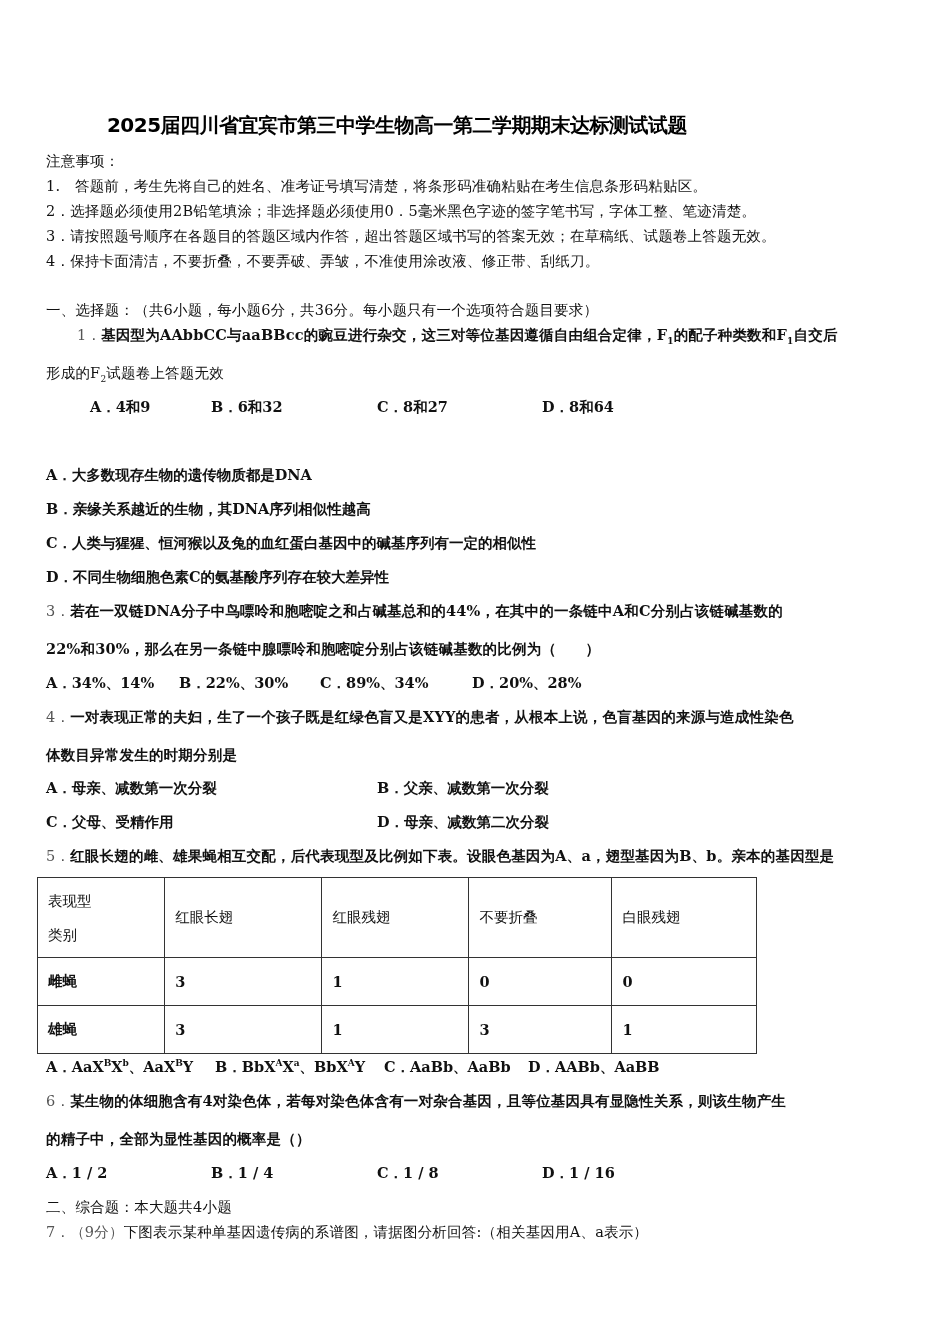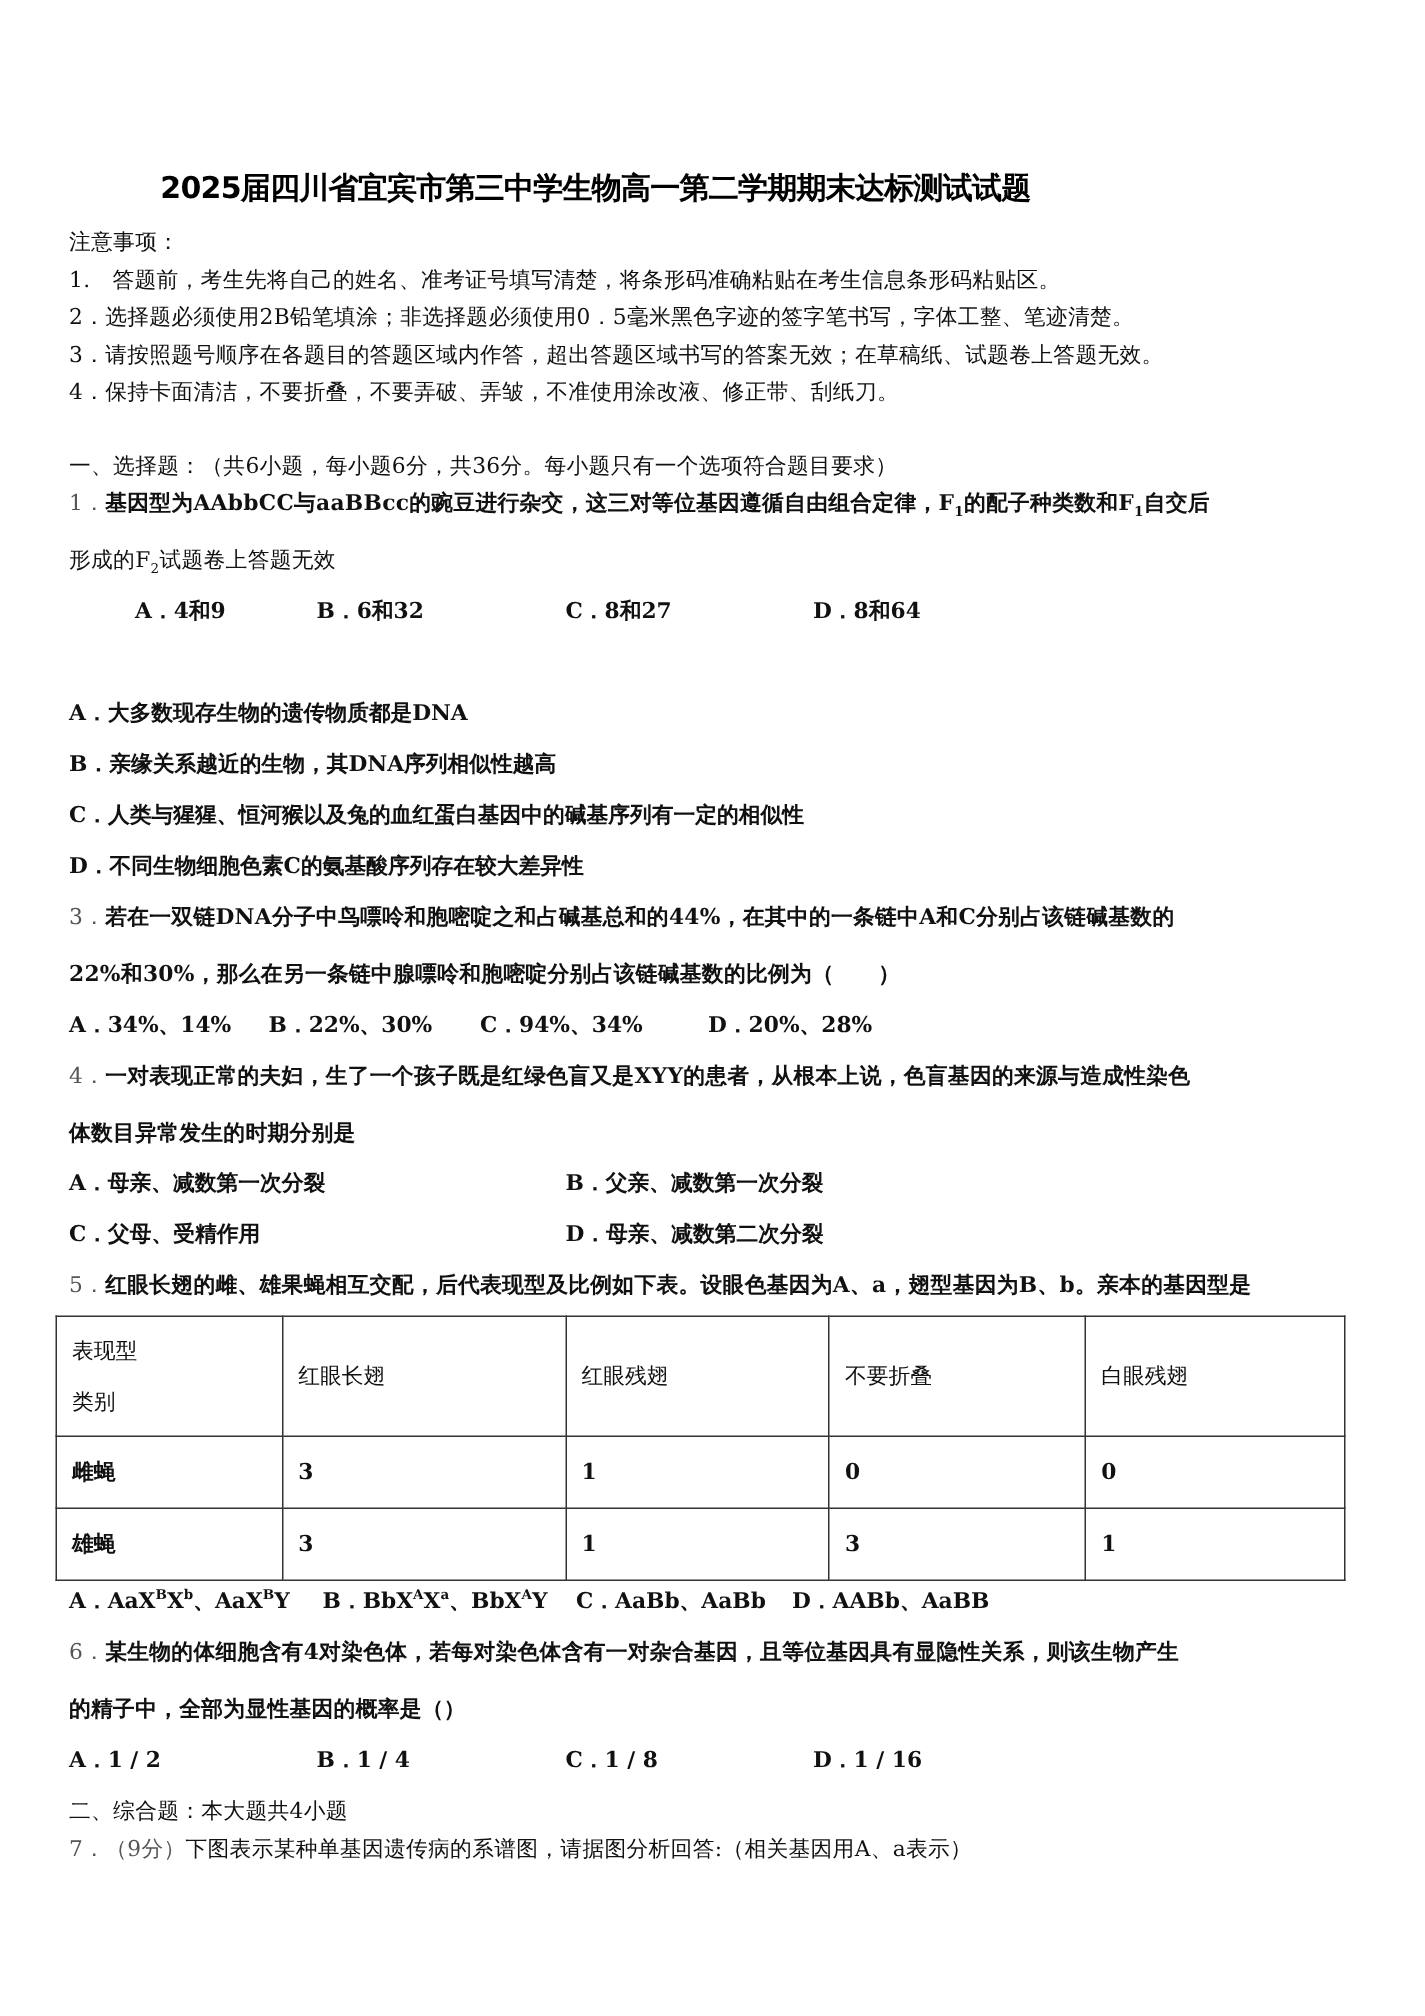--- a/index.html
+++ b/index.html
@@ -16,21 +16,21 @@
   }
   .line {
     position: absolute; left: 46px; font-size: 14.5px; white-space: nowrap;
     letter-spacing: 0.2px;
   }
   .b { font-weight: bold; }
   .qn { color: #555; font-weight: normal; }
   .opt { position: absolute; font-size: 14.5px; white-space: nowrap; font-weight: bold; }
   sub, sup { font-size: 9px; line-height: 0; }
   table.t {
-    position: absolute; left: 37px; top: 877px; width: 860px;
+    position: absolute; left: 37px; top: 877px; width: 720px;
     border-collapse: collapse; font-size: 14.5px;
   }
   table.t td {
     border: 1.5px solid #333; padding: 0 10px; vertical-align: middle; text-align: left;
   }
   table.t tr.hdr td { height: 79px; }
   table.t tr.row td { height: 47px; }
   .hdr-first { line-height: 34px; }
   .num { font-weight: bold; }
 </style>
@@ -42,21 +42,21 @@
   <div class="title">2025届四川省宜宾市第三中学生物高一第二学期期末达标测试试题</div>
 
   <div class="line" style="top:152px;">注意事项：</div>
   <div class="line" style="top:177px;">1.　答题前，考生先将自己的姓名、准考证号填写清楚，将条形码准确粘贴在考生信息条形码粘贴区。</div>
   <div class="line" style="top:202px;">2．选择题必须使用2B铅笔填涂；非选择题必须使用0．5毫米黑色字迹的签字笔书写，字体工整、笔迹清楚。</div>
   <div class="line" style="top:227px;">3．请按照题号顺序在各题目的答题区域内作答，超出答题区域书写的答案无效；在草稿纸、试题卷上答题无效。</div>
   <div class="line" style="top:252px;">4．保持卡面清洁，不要折叠，不要弄破、弄皱，不准使用涂改液、修正带、刮纸刀。</div>
 
   <div class="line" style="top:301px;">一、选择题：（共6小题，每小题6分，共36分。每小题只有一个选项符合题目要求）</div>
 
-  <div class="line b" style="top:326px;">
+  <div class="line b" style="top:326px;margin-left:31px;">
     <span class="qn">1．</span><span>基因型为AAbbCC与aaBBcc的豌豆进行杂交，这三对等位基因遵循自由组合定律，F</span><sub>1</sub><span>的配子种类数和F</span><sub>1</sub><span>自交后</span>
   </div>
   <div class="line" style="top:364px;">
     <span>形成的F</span><sub>2</sub><span>试题卷上答题无效</span>
   </div>
   <div class="opt" style="left:46px; top:398px;margin-left:44px;">A．4和9</div>
   <div class="opt" style="left:211px; top:398px;">B．6和32</div>
   <div class="opt" style="left:377px; top:398px;">C．8和27</div>
   <div class="opt" style="left:542px; top:398px;">D．8和64</div>
 
@@ -64,21 +64,21 @@
   <div class="opt" style="left:46px; top:500px;">B．亲缘关系越近的生物，其DNA序列相似性越高</div>
   <div class="opt" style="left:46px; top:534px;">C．人类与猩猩、恒河猴以及兔的血红蛋白基因中的碱基序列有一定的相似性</div>
   <div class="opt" style="left:46px; top:568px;">D．不同生物细胞色素C的氨基酸序列存在较大差异性</div>
 
   <div class="line b" style="top:602px;">
     <span class="qn">3．</span><span>若在一双链DNA分子中鸟嘌呤和胞嘧啶之和占碱基总和的44%，在其中的一条链中A和C分别占该链碱基数的</span>
   </div>
   <div class="line b" style="top:640px;">22%和30%，那么在另一条链中腺嘌呤和胞嘧啶分别占该链碱基数的比例为（　　）</div>
   <div class="opt" style="left:46px; top:674px;">A．34%、14%</div>
   <div class="opt" style="left:179px; top:674px;">B．22%、30%</div>
-  <div class="opt" style="left:320px; top:674px;">C．94%、34%</div>
+  <div class="opt" style="left:320px; top:674px;">C．89%、34%</div>
   <div class="opt" style="left:472px; top:674px;">D．20%、28%</div>
 
   <div class="line b" style="top:708px;">
     <span class="qn">4．</span><span>一对表现正常的夫妇，生了一个孩子既是红绿色盲又是XYY的患者，从根本上说，色盲基因的来源与造成性染色</span>
   </div>
   <div class="line b" style="top:746px;">体数目异常发生的时期分别是</div>
   <div class="opt" style="left:46px; top:779px;">A．母亲、减数第一次分裂</div>
   <div class="opt" style="left:377px; top:779px;">B．父亲、减数第一次分裂</div>
   <div class="opt" style="left:46px; top:813px;">C．父母、受精作用</div>
   <div class="opt" style="left:377px; top:813px;">D．母亲、减数第二次分裂</div>

